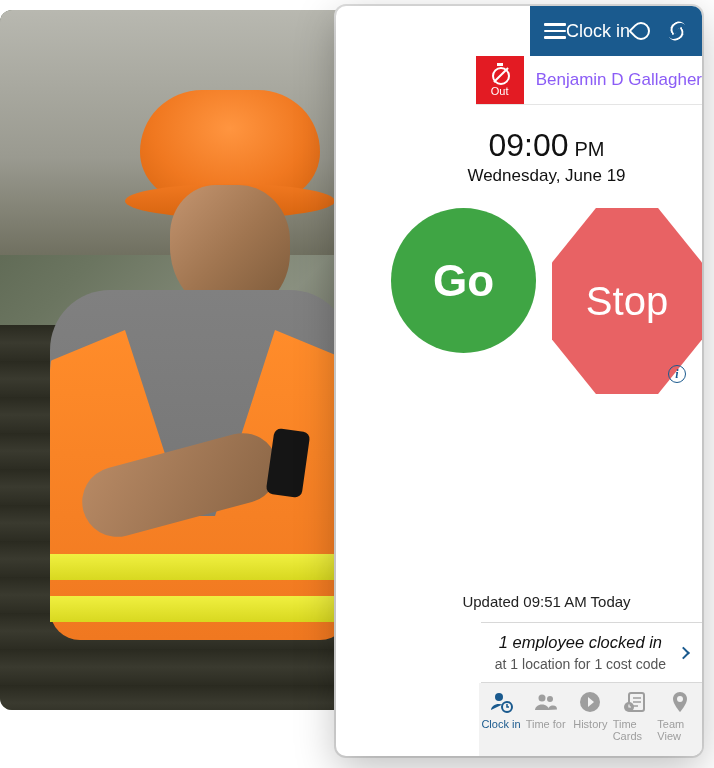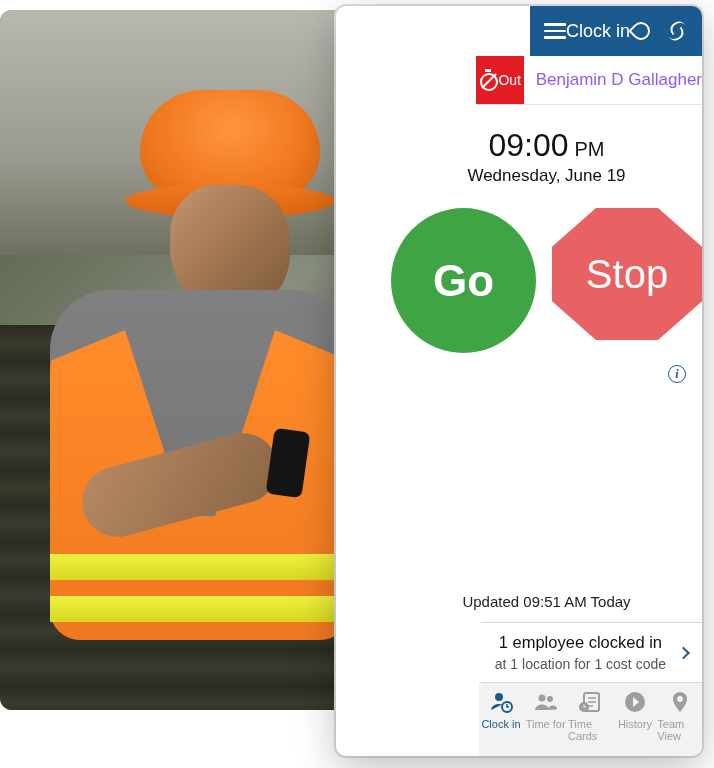--- a/index.html
+++ b/index.html
@@ -217,24 +217,24 @@
     align-items: center;
     border-bottom: 1px solid #e5e5e5;
     flex-shrink: 0;
   }
   .out-badge {
     width: 48px;
     height: 48px;
     background: #e31b23;
     color: #fff;
     display: flex;
-    flex-direction: row;
+    flex-direction: column;
     align-items: center;
     justify-content: center;
-    font-size: 14px;
+    font-size: 11px;
   }
   .stopwatch-icon {
     width: 20px;
     height: 20px;
     position: relative;
     margin-bottom: 1px;
   }
   .stopwatch-icon::before {
     content: "";
     position: absolute;
@@ -308,21 +308,21 @@
     font-size: 44px;
     font-weight: 700;
     display: flex;
     align-items: center;
     justify-content: center;
     cursor: pointer;
     border: none;
   }
   .stop-btn {
     width: 150px;
-    height: 132px;
+    height: 186px;
     background: #e86264;
     color: #fff;
     font-size: 40px;
     font-weight: 500;
     display: flex;
     align-items: center;
     justify-content: center;
     cursor: pointer;
     clip-path: polygon(29.3% 0, 70.7% 0, 100% 29.3%, 100% 70.7%, 70.7% 100%, 29.3% 100%, 0 70.7%, 0 29.3%);
     border: none;
@@ -357,20 +357,21 @@
     border-bottom: 1px solid #d8d8d8;
     padding: 10px 36px 10px 14px;
     text-align: center;
     position: relative;
     flex-shrink: 0;
     cursor: pointer;
   }
   .summary-main {
     font-size: 16.5px;
     color: #111;
+    font-style: italic;
   }
   .summary-sub {
     font-size: 14px;
     color: #555;
     margin-top: 4px;
   }
   .chev {
     position: absolute;
     right: 14px;
     top: 50%;
@@ -494,42 +495,42 @@
             <circle cx="16" cy="9" r="3"></circle>
             <path d="M1 20c0-3 3-5.5 7-5.5s7 2.5 7 5.5"></path>
             <path d="M14 20c0-2.4 2.2-4.5 5-4.5s4 1.6 4 4"></path>
           </svg>
       </div>
       <span class="nav-label">Time for</span>
     </div>
     <div class="nav-item">
       <div class="nav-icon">
         <svg viewBox="0 0 24 24" fill="currentColor">
+            <circle cx="12" cy="12" r="10"></circle>
+            <path d="M10 7l6 5-6 5z" fill="#f2f2f2"></path>
+          </svg>
+      </div>
+      <span class="nav-label">History</span>
+    </div>
+    <div class="nav-item">
+      <div class="nav-icon">
+        <svg viewBox="0 0 24 24" fill="currentColor">
             <rect x="6" y="3" width="15" height="18" rx="2" fill="none" stroke="currentColor" stroke-width="2"></rect>
             <line x1="10" y1="8" x2="18" y2="8" stroke="currentColor" stroke-width="1.5"></line>
             <line x1="10" y1="12" x2="18" y2="12" stroke="currentColor" stroke-width="1.5"></line>
             <line x1="10" y1="16" x2="15" y2="16" stroke="currentColor" stroke-width="1.5"></line>
             <circle cx="6" cy="17" r="5" fill="currentColor"></circle>
             <path d="M6 14.5v2.5h2" stroke="#f2f2f2" stroke-width="1.2" fill="none"></path>
           </svg>
       </div>
       <span class="nav-label">Time Cards</span>
     </div>
     <div class="nav-item">
       <div class="nav-icon">
         <svg viewBox="0 0 24 24" fill="currentColor">
-            <circle cx="12" cy="12" r="10"></circle>
-            <path d="M10 7l6 5-6 5z" fill="#f2f2f2"></path>
-          </svg>
-      </div>
-      <span class="nav-label">History</span>
-    </div>
-    <div class="nav-item">
-      <div class="nav-icon">
-        <svg viewBox="0 0 24 24" fill="currentColor">
             <path d="M12 2C8 2 5 5 5 9c0 5 7 13 7 13s7-8 7-13c0-4-3-7-7-7z"></path>
             <circle cx="12" cy="9" r="3" fill="#f2f2f2"></circle>
           </svg>
       </div>
       <span class="nav-label">Team View</span>
     </div>
   </div>
 
 </div>
 

